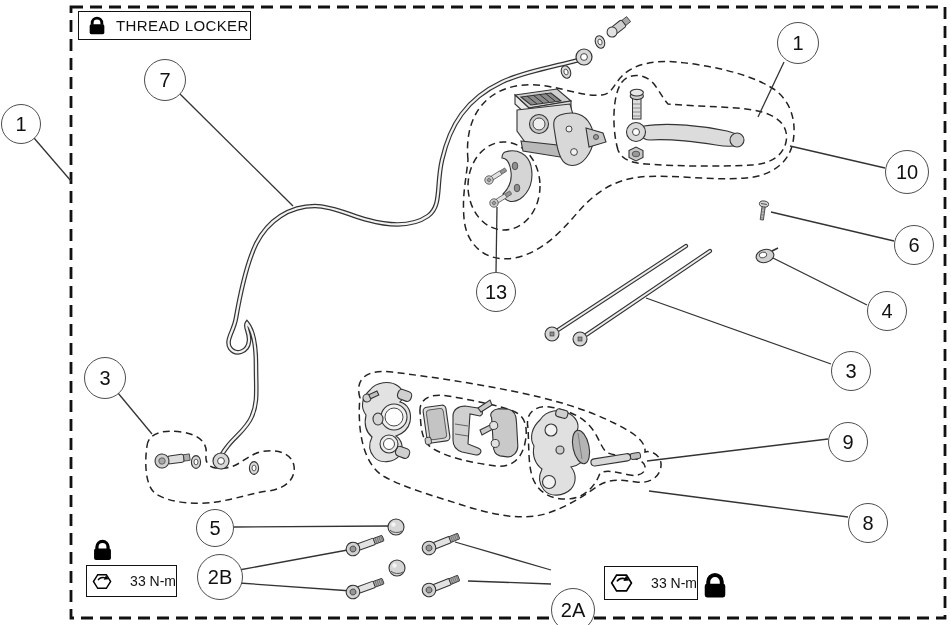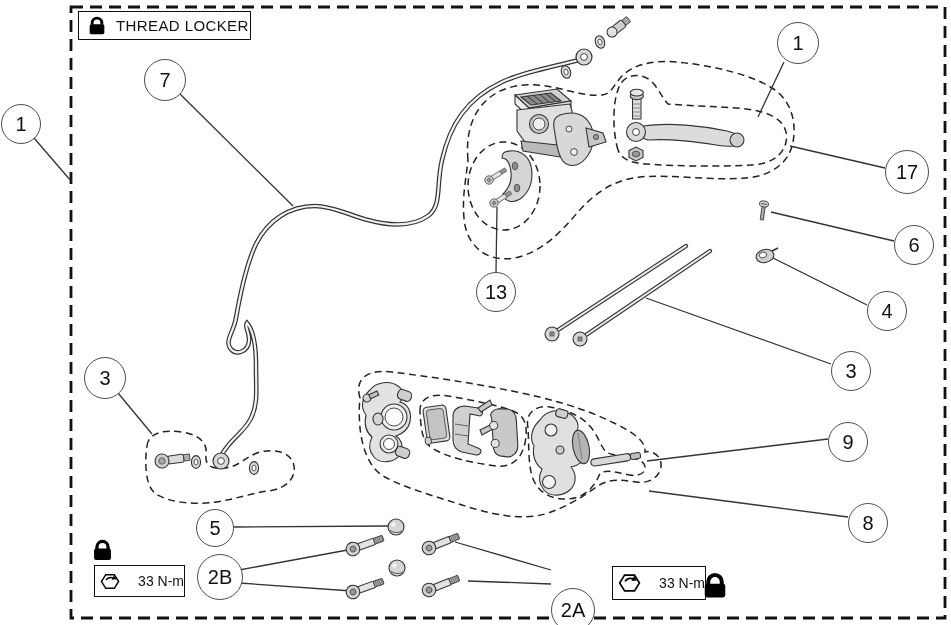--- a/index.html
+++ b/index.html
@@ -11,21 +11,21 @@
   .callout{
     position:absolute;border:1.6px solid #4d4d4d;border-radius:50%;background:#fff;
     display:flex;align-items:center;justify-content:center;
     font-size:20px;line-height:1;color:#111;box-sizing:border-box;
   }
   .label-box{
     position:absolute;border:1.5px solid #111;background:#fff;box-sizing:border-box;
     display:flex;align-items:center;
   }
   .tl-box{gap:9px;padding-left:8px;font-size:15px;letter-spacing:.4px;white-space:nowrap;}
-  .tq-box{gap:18px;padding-left:5px;font-size:14px;white-space:nowrap;margin-left:8px;}
+  .tq-box{gap:18px;padding-left:5px;font-size:14px;white-space:nowrap;}
   .icon-abs{position:absolute;display:block;}
 </style>
 </head>
 <body>
 
 <div class="stage">
 
   <svg class="linework" width="951" height="625" viewBox="0 0 951 625">
     <defs>
       <g id="bolt">
@@ -294,21 +294,21 @@
       </svg>
     <span>33 N-m</span>
   </div>
   <svg class="icon-abs" style="left:701px;top:572px" width="28" height="28" viewBox="0 0 24 24">
       <use href="#padlock"></use>
     </svg>
 
   <div class="callout" style="left:1px;top:104px;width:40px;height:40px">1</div>
   <div class="callout" style="left:144px;top:59px;width:42px;height:42px">7</div>
   <div class="callout" style="left:777px;top:22px;width:42px;height:42px">1</div>
-  <div class="callout" style="left:885px;top:150px;width:44px;height:44px">17</div>
+  <div class="callout" style="left:885px;top:150px;width:44px;height:44px">10</div>
   <div class="callout" style="left:894px;top:225px;width:40px;height:40px">6</div>
   <div class="callout" style="left:867px;top:291px;width:40px;height:40px">4</div>
   <div class="callout" style="left:831px;top:351px;width:40px;height:40px">3</div>
   <div class="callout" style="left:476px;top:272px;width:40px;height:40px">13</div>
   <div class="callout" style="left:84px;top:357px;width:42px;height:42px">3</div>
   <div class="callout" style="left:828px;top:422px;width:40px;height:40px">9</div>
   <div class="callout" style="left:848px;top:503px;width:40px;height:40px">8</div>
   <div class="callout" style="left:196px;top:509px;width:38px;height:38px">5</div>
   <div class="callout" style="left:197px;top:554px;width:46px;height:46px">2B</div>
   <div class="callout" style="left:551px;top:588px;width:44px;height:44px">2A</div>

